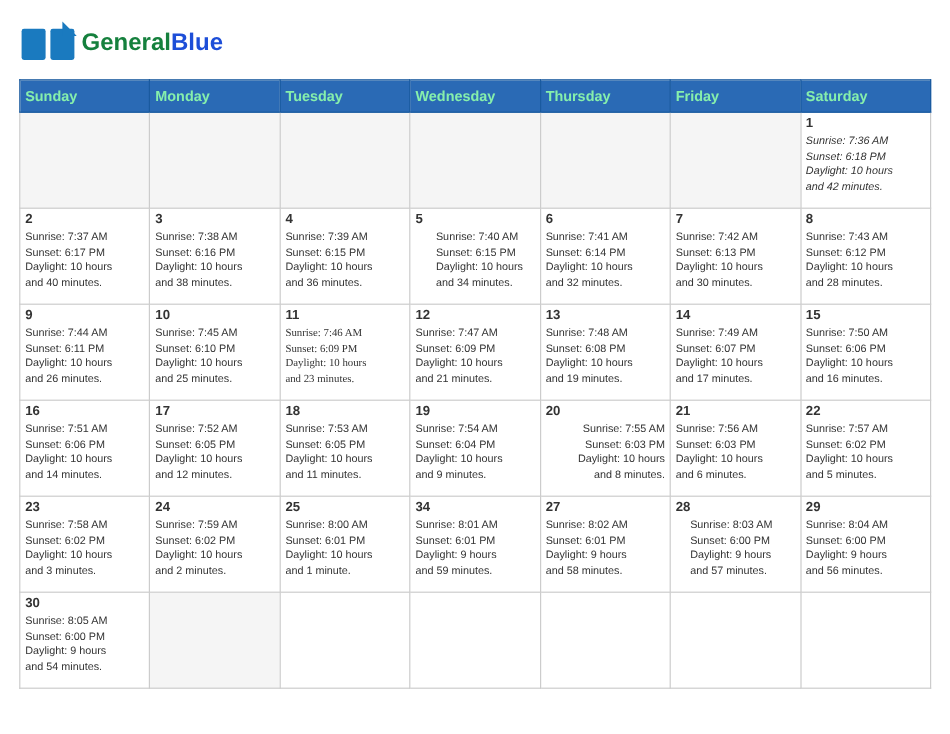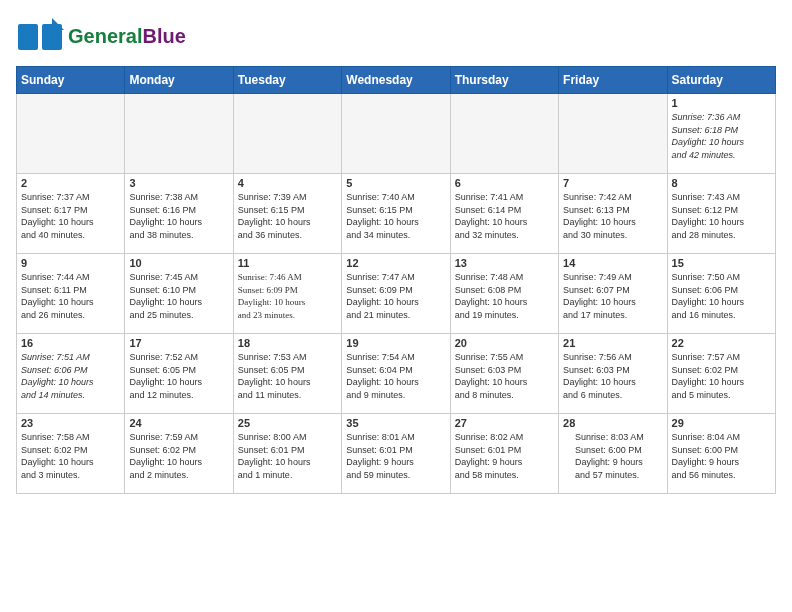--- a/index.html
+++ b/index.html
@@ -33,21 +33,21 @@
       font-size: 15px;
       color: #555;
     }
     .calendar {
       width: 100%;
       border-collapse: collapse;
       border: 1px solid #ccc;
     }
     .calendar th {
       background-color: #2a6ab5;
-      color: #ffffff;
+      color: #86efac;
       font-size: 12px;
       font-weight: bold;
       padding: 6px 4px;
       text-align: left;
       border: 1px solid #1a5a9f;
     }
     .calendar td {
       border: 1px solid #ccc;
       vertical-align: top;
       padding: 3px 4px;
@@ -82,21 +82,21 @@
       <svg width="48" height="40" viewBox="0 0 48 40">
 
         <rect x="2" y="8" width="20" height="26" rx="2" fill="#1a7abf"></rect>
         <rect x="26" y="8" width="20" height="26" rx="2" fill="#1a7abf"></rect>
         <line x1="24" y1="8" x2="24" y2="34" stroke="#fff" stroke-width="1.5"></line>
 
         <polygon points="36,2 48,14 36,14" fill="#1a7abf"></polygon>
       </svg>
       <div>
         <div style="font-size:20px;font-weight:bold;color:#333;line-height:1.1;">
-          <span style="color:#15803d;">General</span><span style="color:#701a75;">Blue</span>
+          <span style="color:#15803d;">General</span><span style="color:#1d4ed8;">Blue</span>
         </div>
       </div>
     </div>
   </div>
   <div class="title-block">
     <div class="month-title"></div>
     <div class="location"></div>
   </div>
 </div>
 
@@ -145,21 +145,21 @@
         </td>
         <td>
           <span class="day-num">4</span>
           <div class="day-info" style="white-space: pre-line;">Sunrise: 7:39 AM
 Sunset: 6:15 PM
 Daylight: 10 hours
 and 36 minutes.</div>
         </td>
         <td>
           <span class="day-num">5</span>
-          <div class="day-info" style="white-space: pre-line;">Sunrise: 7:40 AM
+          <div class="day-info" style="white-space: pre-line; margin-left: 17px;">Sunrise: 7:40 AM
 Sunset: 6:15 PM
 Daylight: 10 hours
 and 34 minutes.</div>
         </td>
         <td>
           <span class="day-num">6</span>
           <div class="day-info" style="white-space: pre-line;">Sunrise: 7:41 AM
 Sunset: 6:14 PM
 Daylight: 10 hours
 and 32 minutes.</div>
@@ -226,21 +226,21 @@
           <span class="day-num">15</span>
           <div class="day-info" style="white-space: pre-line;">Sunrise: 7:50 AM
 Sunset: 6:06 PM
 Daylight: 10 hours
 and 16 minutes.</div>
         </td>
       </tr>
       <tr>
         <td>
           <span class="day-num">16</span>
-          <div class="day-info" style="white-space: pre-line; font-style: italic;">Sunrise: 7:51 AM
+          <div class="day-info" style="white-space: pre-line;">Sunrise: 7:51 AM
 Sunset: 6:06 PM
 Daylight: 10 hours
 and 14 minutes.</div>
         </td>
         <td>
           <span class="day-num">17</span>
           <div class="day-info" style="white-space: pre-line;">Sunrise: 7:52 AM
 Sunset: 6:05 PM
 Daylight: 10 hours
 and 12 minutes.</div>
@@ -254,21 +254,21 @@
         </td>
         <td>
           <span class="day-num">19</span>
           <div class="day-info" style="white-space: pre-line;">Sunrise: 7:54 AM
 Sunset: 6:04 PM
 Daylight: 10 hours
 and 9 minutes.</div>
         </td>
         <td>
           <span class="day-num">20</span>
-          <div class="day-info" style="white-space: pre-line;">Sunrise: 7:55 AM
+          <div class="day-info" style="white-space: pre-line; text-align: right;">Sunrise: 7:55 AM
 Sunset: 6:03 PM
 Daylight: 10 hours
 and 8 minutes.</div>
         </td>
         <td>
           <span class="day-num">21</span>
           <div class="day-info" style="white-space: pre-line;">Sunrise: 7:56 AM
 Sunset: 6:03 PM
 Daylight: 10 hours
 and 6 minutes.</div>
@@ -297,21 +297,21 @@
 and 2 minutes.</div>
         </td>
         <td>
           <span class="day-num">25</span>
           <div class="day-info" style="white-space: pre-line;">Sunrise: 8:00 AM
 Sunset: 6:01 PM
 Daylight: 10 hours
 and 1 minute.</div>
         </td>
         <td>
-          <span class="day-num">35</span>
+          <span class="day-num">34</span>
           <div class="day-info" style="white-space: pre-line;">Sunrise: 8:01 AM
 Sunset: 6:01 PM
 Daylight: 9 hours
 and 59 minutes.</div>
         </td>
         <td>
           <span class="day-num">27</span>
           <div class="day-info" style="white-space: pre-line;">Sunrise: 8:02 AM
 Sunset: 6:01 PM
 Daylight: 9 hours
@@ -325,14 +325,29 @@
 and 57 minutes.</div>
         </td>
         <td>
           <span class="day-num">29</span>
           <div class="day-info" style="white-space: pre-line;">Sunrise: 8:04 AM
 Sunset: 6:00 PM
 Daylight: 9 hours
 and 56 minutes.</div>
         </td>
       </tr>
+      <tr>
+        <td>
+          <span class="day-num">30</span>
+          <div class="day-info" style="white-space: pre-line;">Sunrise: 8:05 AM
+Sunset: 6:00 PM
+Daylight: 9 hours
+and 54 minutes.</div>
+        </td>
+        <td class="empty"></td>
+        <td></td>
+        <td></td>
+        <td></td>
+        <td></td>
+        <td></td>
+      </tr>
     </tbody>
 </table>
 
 </body></html>

